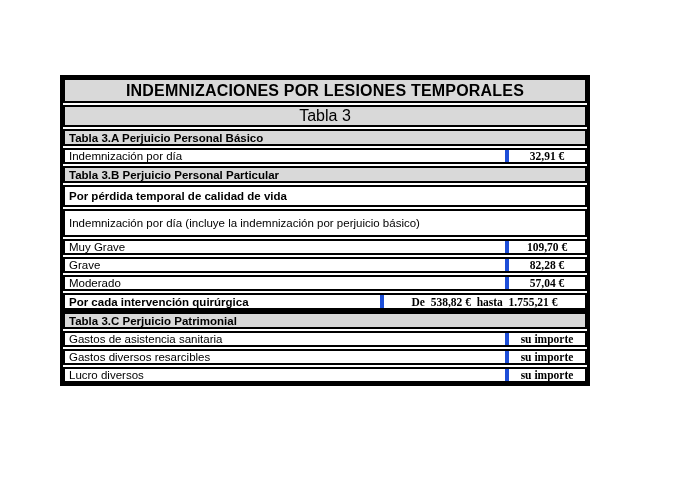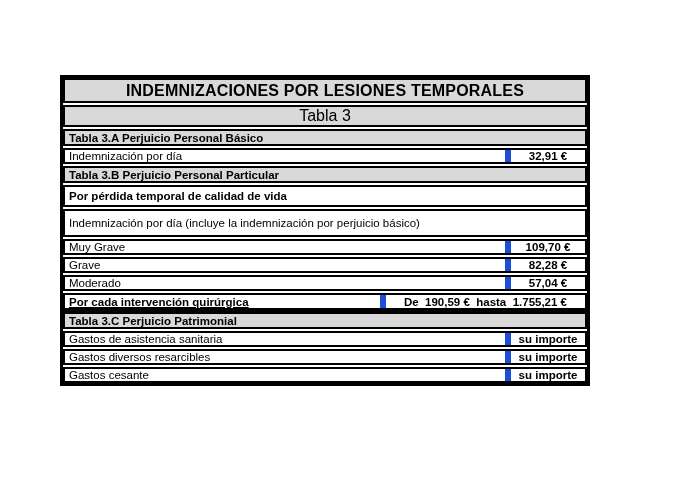--- a/index.html
+++ b/index.html
@@ -54,30 +54,31 @@
   .r-plain { height: 28px; padding-left: 4px; }
   .r-plain-bold { height: 22px; padding-left: 4px; font-weight: bold; }
   .r-value { height: 16px; gap: 48px; }
   .r-value .label {
     flex: 1;
     padding-left: 4px;
     align-self: stretch;
     display: flex;
     align-items: center;
   }
-  .r-value .label.bold { font-weight: bold; text-decoration: underline; }
+  .r-value .label.bold { font-weight: bold; }
   .r-value .value {
     width: 80px;
     align-self: stretch;
-    border-left: 6px solid #1d4ed8;
+    border-left: 4px solid #1d4ed8;
     display: flex;
     align-items: center;
     justify-content: center;
     font-weight: bold;
     white-space: pre;
+    font-family: Liberation Serif, serif;
   }
   .r-value.wide { height: 17px; }
   .r-value.wide .value { width: 205px; }
   .r-spacer { height: 17px; }
 </style>
 </head>
 <body>
 
 <div class="page">
 
@@ -122,21 +123,21 @@
       <div class="value">82,28 €</div>
     </div>
 
     <div class="row r-value">
       <div class="label">Moderado</div>
       <div class="value">57,04 €</div>
     </div>
 
     <div class="row r-value wide">
       <div class="label bold">Por cada intervención quirúrgica</div>
-      <div class="value">De  190,59 €  hasta  1.755,21 €</div>
+      <div class="value">De  538,82 €  hasta  1.755,21 €</div>
     </div>
 
     <div class="row r-spacer"></div>
 
   </div>
 
   <div class="block block-patrimonial">
 
     <div class="row r-section gray">
       <span>Tabla 3.C Perjuicio Patrimonial</span>
@@ -146,19 +147,19 @@
       <div class="label">Gastos de asistencia sanitaria</div>
       <div class="value">su importe</div>
     </div>
 
     <div class="row r-value">
       <div class="label">Gastos diversos resarcibles</div>
       <div class="value">su importe</div>
     </div>
 
     <div class="row r-value">
-      <div class="label">Gastos cesante</div>
+      <div class="label">Lucro diversos</div>
       <div class="value">su importe</div>
     </div>
 
   </div>
 
 </div>
 
 </body></html>

